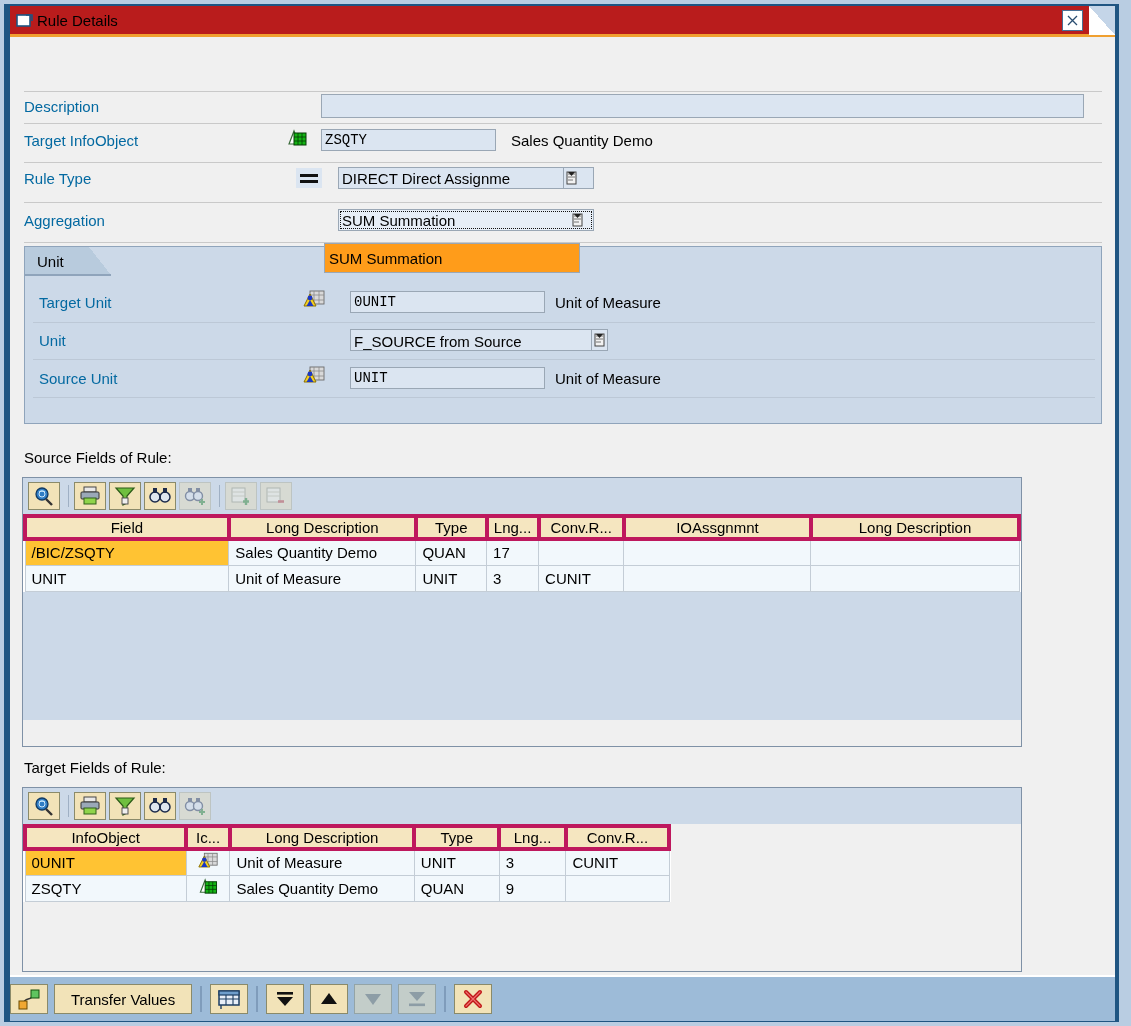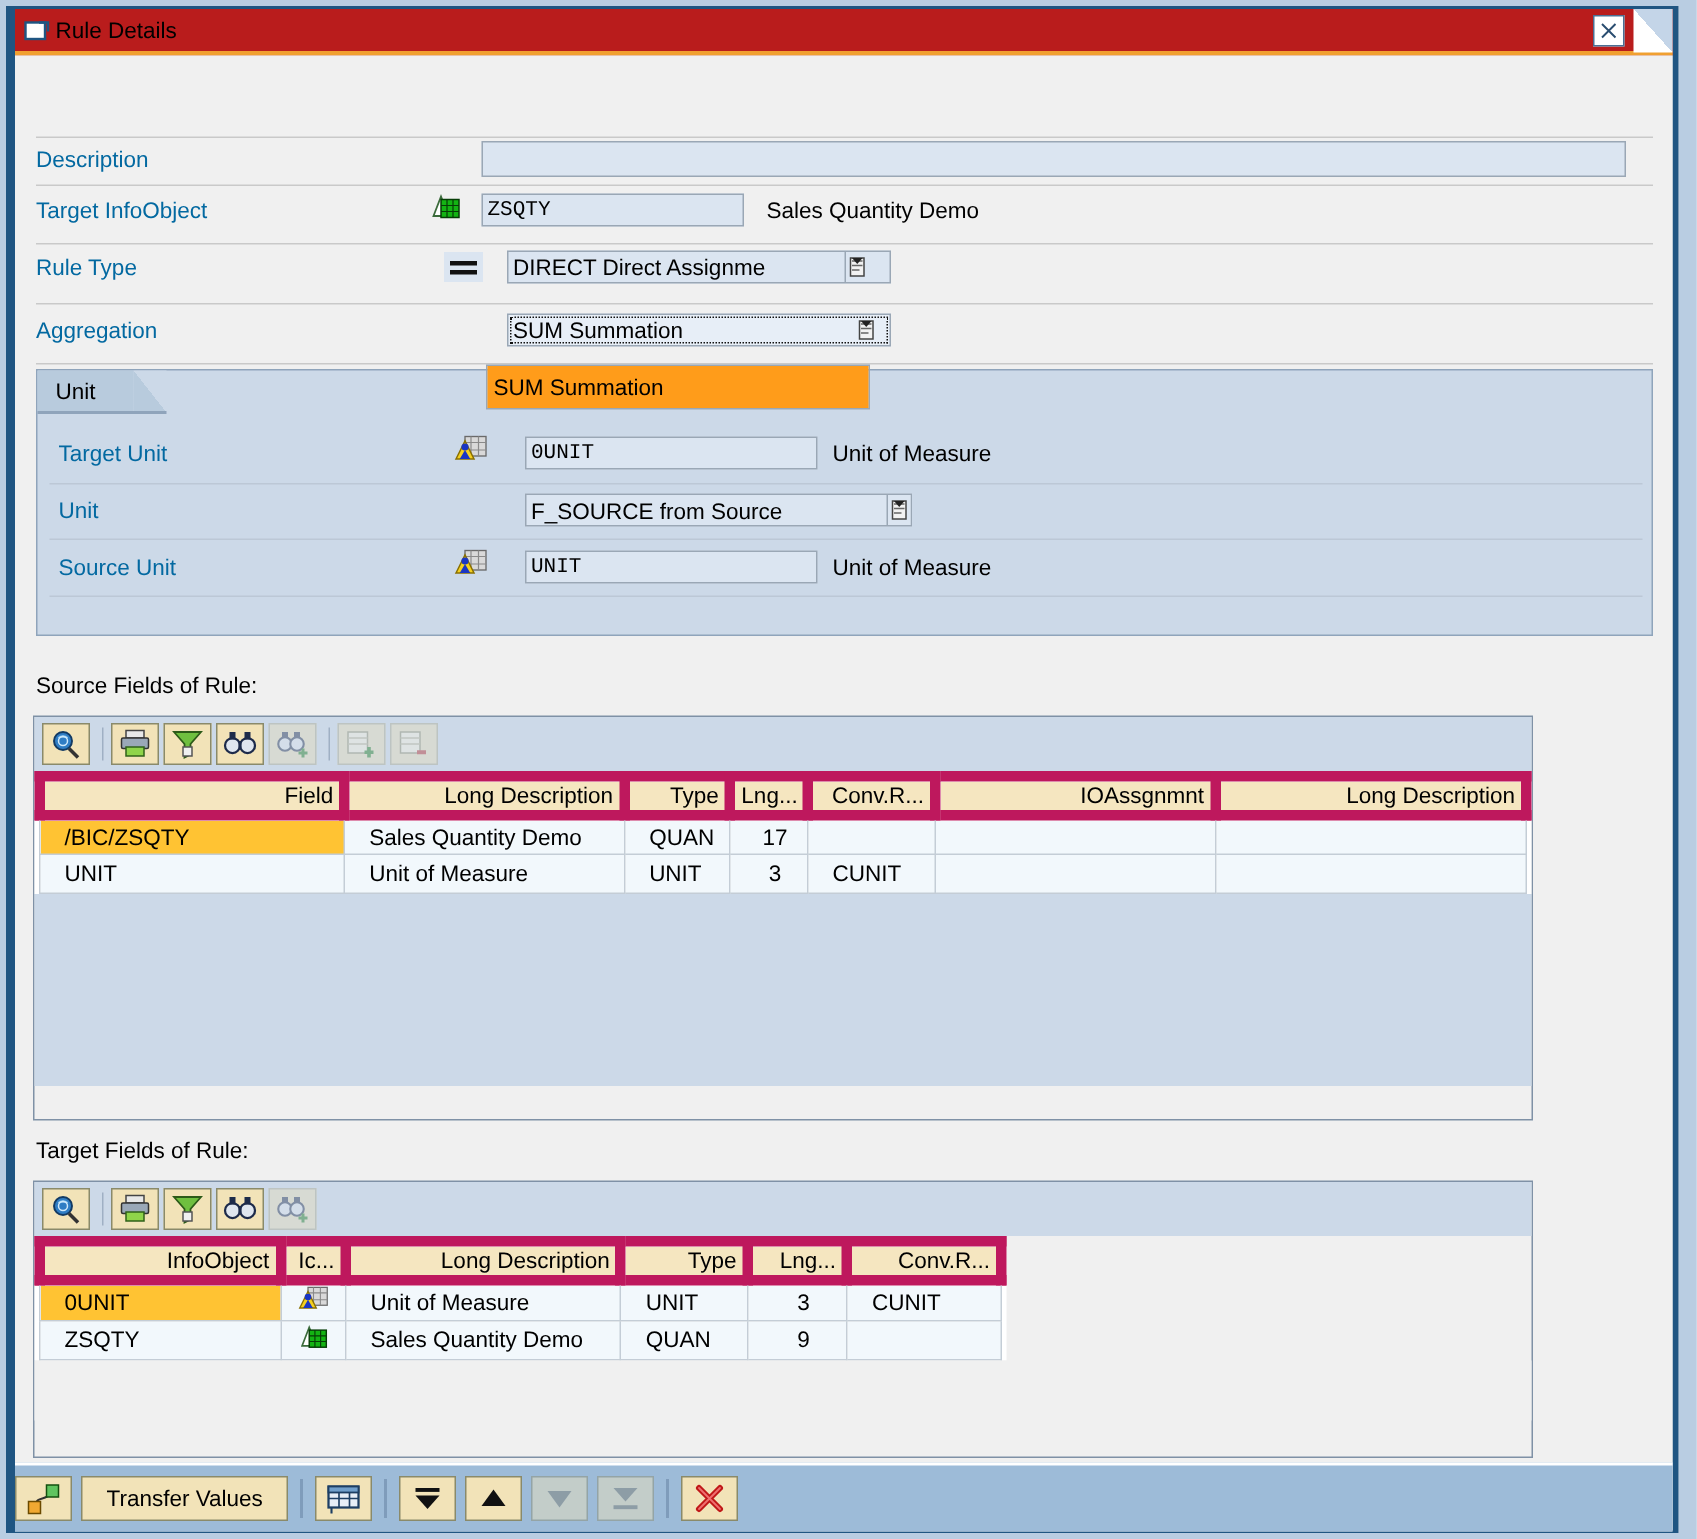--- a/index.html
+++ b/index.html
@@ -84,32 +84,32 @@
   .tbtn{
     width:32px;height:28px;background:#f2e3b8;border:1px solid #8a8a6a;
     margin-right:3px;display:flex;align-items:center;justify-content:center;
     box-sizing:border-box;cursor:pointer;
   }
   .tbtn.flat{background:#e8dcb8;border:1px solid #a9a98f;}
   .tbtn.dis{opacity:.42;cursor:default;}
   .tsep{width:1px;height:22px;background:#9fb0c4;margin:0 5px;}
   table.grid{border-collapse:collapse;table-layout:fixed;background:#ffffff;}
   table.grid th{
-    background:#f5e6c0;border:7px solid #be185d;
-    font-weight:normal;font-size:15px;text-align:right;
+    background:#f5e6c0;border:4px solid #be185d;
+    font-weight:normal;font-size:15px;text-align:center;
     padding:1px 4px;height:20px;box-sizing:border-box;
     white-space:nowrap;overflow:hidden;
   }
   table.grid td{
     background:#f2f8fc;border:1px solid #c4cdd6;
-    font-size:15px;padding:1px 16px;height:26px;box-sizing:border-box;
+    font-size:15px;padding:1px 6px;height:26px;box-sizing:border-box;
     white-space:nowrap;overflow:hidden;
   }
   table.grid td.key{background:#ffc333;}
-  table.grid td.num{text-align:center;padding-right:8px;}
+  table.grid td.num{text-align:left;padding-right:8px;}
   table.grid td.ico{text-align:center;padding:0;}
   .grid-empty{background:#ccd9e8;}
   .grid-empty.gray{background:#f0f0f0;}
   
   .bottombar{
     position:absolute;left:0;bottom:0;width:100%;height:46px;
     background:#9dbbd8;border-top:2px solid #ffffff;
     display:flex;align-items:center;padding-left:0;box-sizing:border-box;
   }
   .bbtn{

